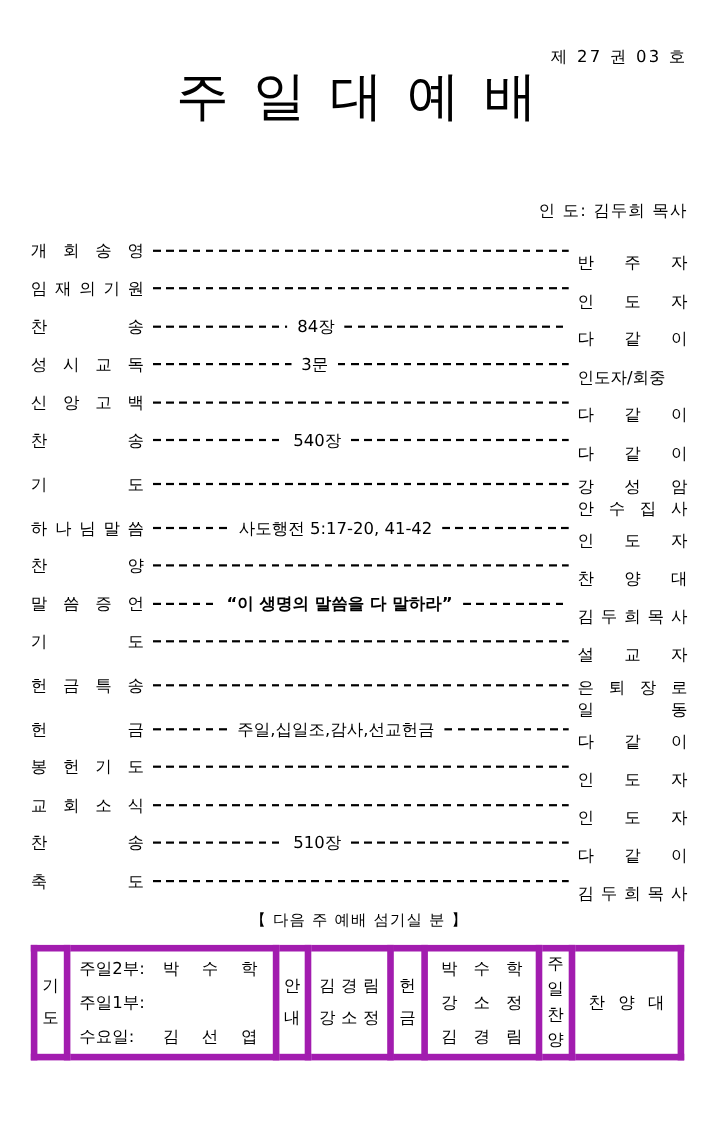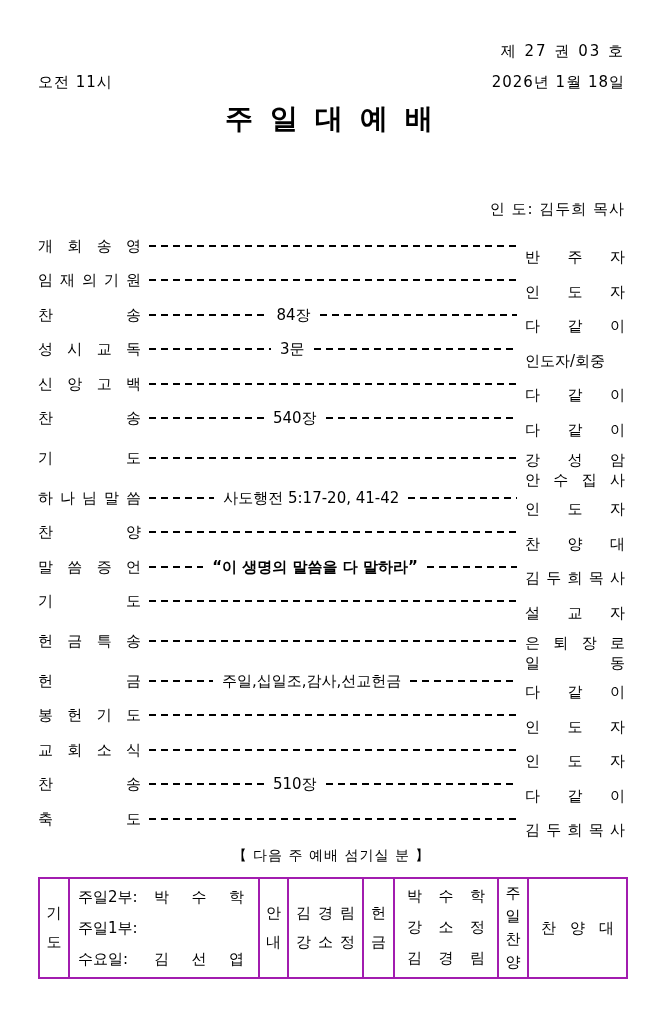--- a/index.html
+++ b/index.html
@@ -2,64 +2,60 @@
 <html><head>
 <meta charset="utf-8">
 <style>
   html,body{margin:0;padding:0;background:#fff;}
   body{
     width:650px;height:1020px;overflow:hidden;color:#000;
     font-family:"DejaVu Sans","Liberation Sans",sans-serif;
     font-size:15px;line-height:1.2;
     -webkit-font-smoothing:none;
   }
-  .sheet{box-sizing:border-box;width:650px;height:1020px;padding:42px 25px 0 38px;background:#fff;}
+  .sheet{box-sizing:border-box;width:650px;height:1020px;padding:42px 25px 0 28px;background:#fff;}
   .issue{text-align:right;letter-spacing:2px;white-space:nowrap;}
   .subhead{display:flex;justify-content:space-between;margin-top:13px;letter-spacing:1px;}
   .title{
-    font-family:"Liberation Serif","DejaVu Serif",serif;font-weight:bold;
-    font-size:28px;text-align:center;letter-spacing:5px;margin-top:11px;white-space:nowrap;
+    font-family:"Liberation Serif","DejaVu Serif",serif;font-weight:normal;
+    font-size:48px;text-align:center;letter-spacing:5px;margin-top:0;white-space:nowrap;
   }
   .leader{text-align:right;margin-top:64px;letter-spacing:1px;}
   .program{margin-top:11px;}
   .row{display:flex;align-items:center;height:34.5px;}
   .row.tall{height:45px;}
   .label{width:103px;flex:none;text-align:justify;text-align-last:justify;white-space:nowrap;}
   .dash{
     flex:1;height:2px;align-self:center;margin:0 8px;
     background:repeating-linear-gradient(90deg,#000 0 7px,transparent 7px 12px);
   }
   .dash.dleft{flex:0.75;}
   .dash.dright{flex:1.25;}
   .center{flex:none;white-space:nowrap;padding:0 1px;}
   .center.bold{font-weight:bold;}
   .rcol{width:100px;flex:none;margin-top:23px;}
   .rline{text-align:justify;text-align-last:justify;line-height:20px;white-space:nowrap;}
   .next-heading{text-align:center;margin-top:11px;font-size:14px;letter-spacing:1px;}
   table.duty{border-collapse:collapse;table-layout:fixed;width:588px;height:102px;margin-top:13px;}
-  table.duty td{border:2px solid #a21caf;padding:0;vertical-align:middle;overflow:hidden;}
+  table.duty td{border:6px solid #a21caf;padding:0;vertical-align:middle;overflow:hidden;}
   .vhead{text-align:center;}
   .vhead .vchar{line-height:29px;}
   .vhead.four .vchar{line-height:23px;}
   .pline{display:flex;align-items:center;height:31px;padding-left:8px;}
   .pprefix{width:76px;flex:none;white-space:nowrap;}
   .pname{flex:1;margin-right:14px;text-align:justify;text-align-last:justify;white-space:nowrap;}
   .uline{margin:0 7px;line-height:29px;text-align:justify;text-align-last:justify;white-space:nowrap;}
   .oline{margin:0 12px;line-height:31px;text-align:justify;text-align-last:justify;white-space:nowrap;}
   .prline{margin:0 12px;text-align:justify;text-align-last:justify;white-space:nowrap;}
 </style>
 </head>
 <body>
 
 <div class="sheet">
   <div class="issue">제 27 권 03 호</div>
-  <div class="subhead">
-    <span>오전 11시</span>
-    <span>2026년 1월 18일</span>
-  </div>
   <div class="title">주 일 대 예 배</div>
   <div class="leader">인 도: 김두희 목사</div>
 
   <div class="program" id="program">
       <div class="row">
         <span class="label">개 회 송 영</span>
         <span class="dash"></span>
         <span class="rcol">
           <div class="rline">반 주 자</div>
         </span>

